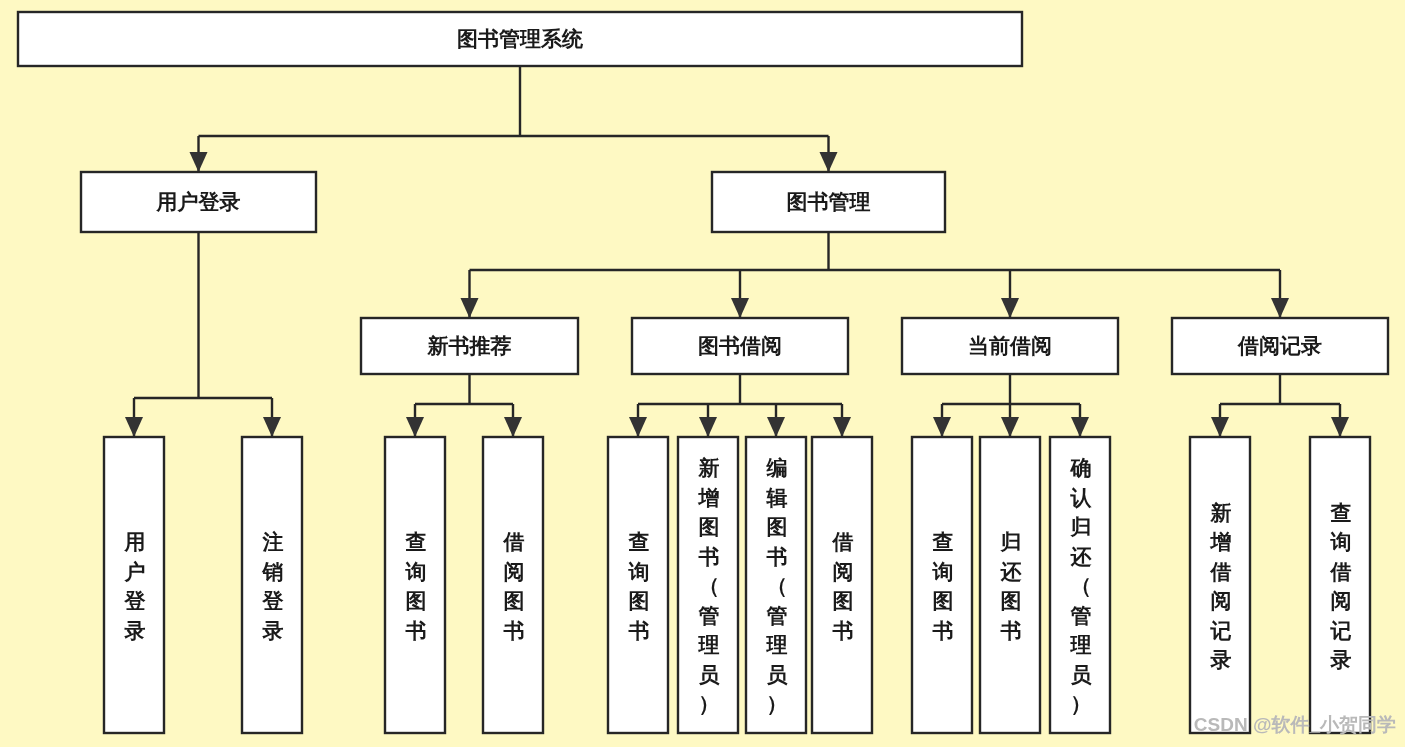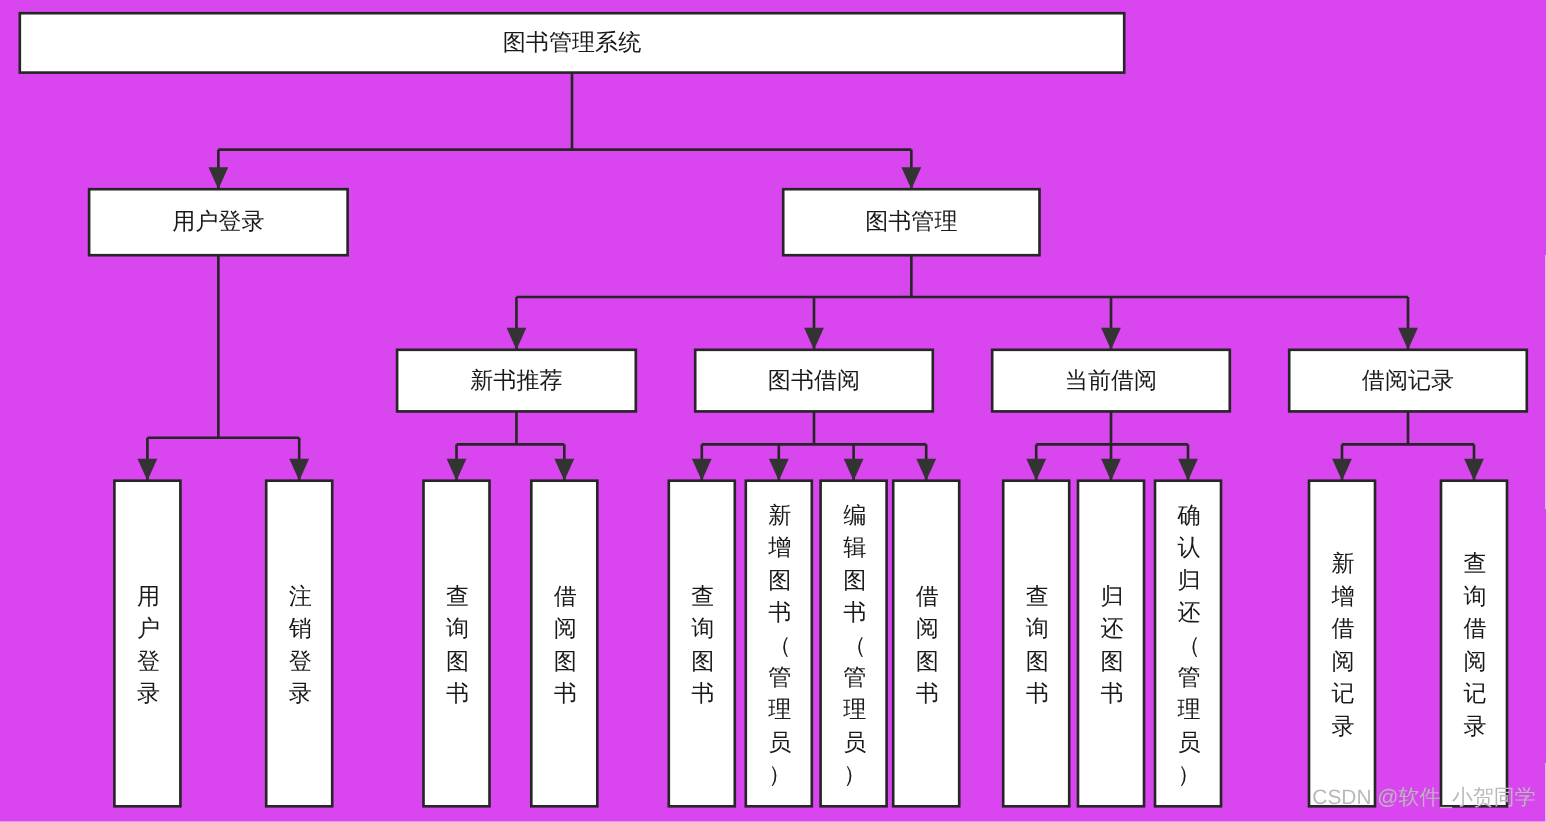--- a/index.html
+++ b/index.html
@@ -8,22 +8,23 @@
     padding: 0;
     background: #ffffff;
   }
   body {
     font-family: "Liberation Sans", "DejaVu Sans", sans-serif;
   }
   #diagram-root {
     position: relative;
     width: 1405px;
     height: 747px;
-    background: #d946ef;
+    background: #fef9c3;
     overflow: hidden;
+    font-weight: bold;
   }
   svg#tree-svg {
     position: absolute;
     left: 0;
     top: 0;
     width: 1405px;
     height: 747px;
     display: block;
   }
   .node-box {

